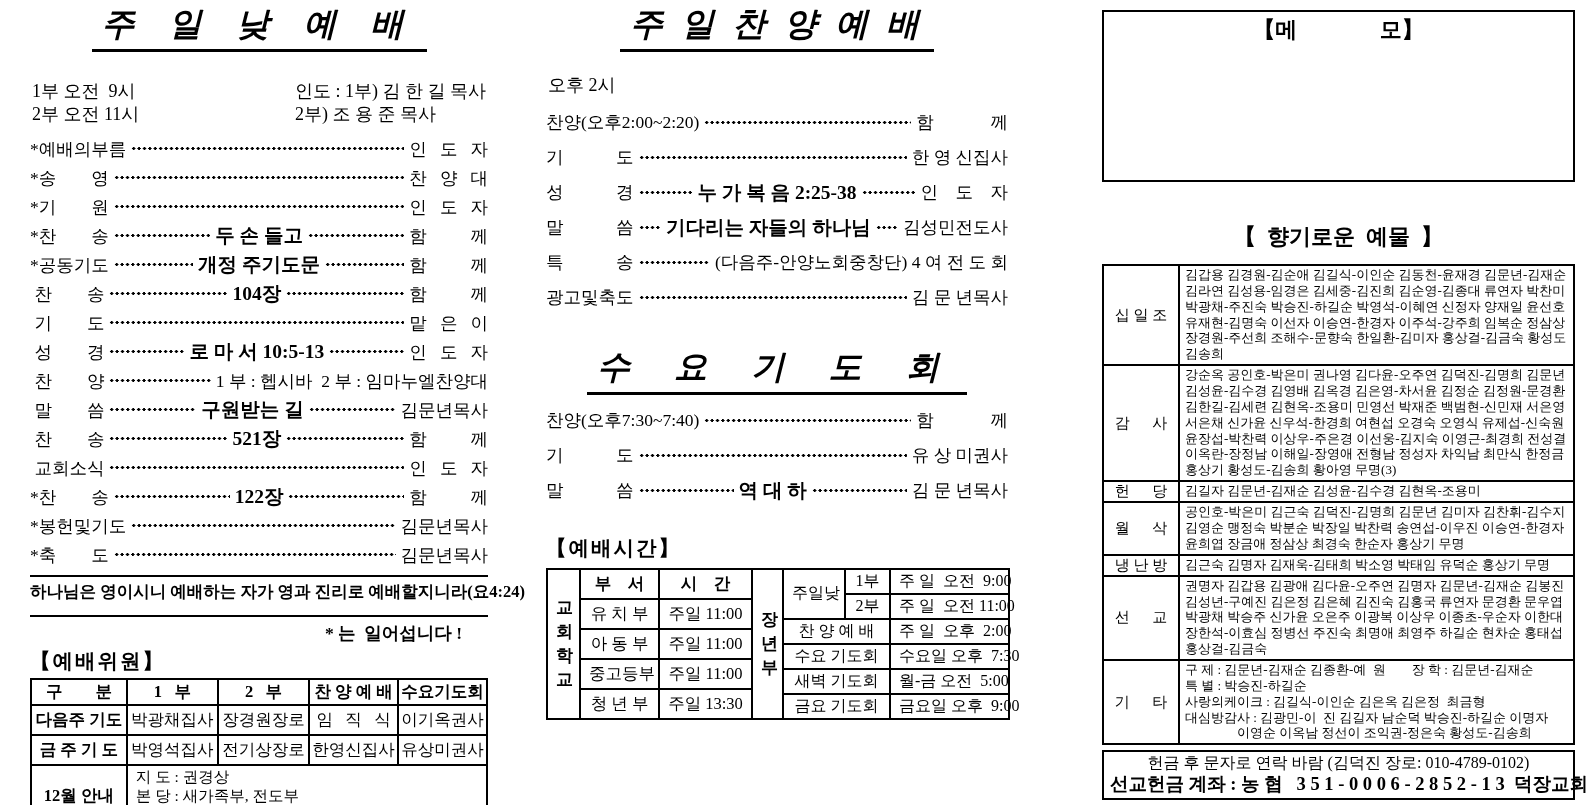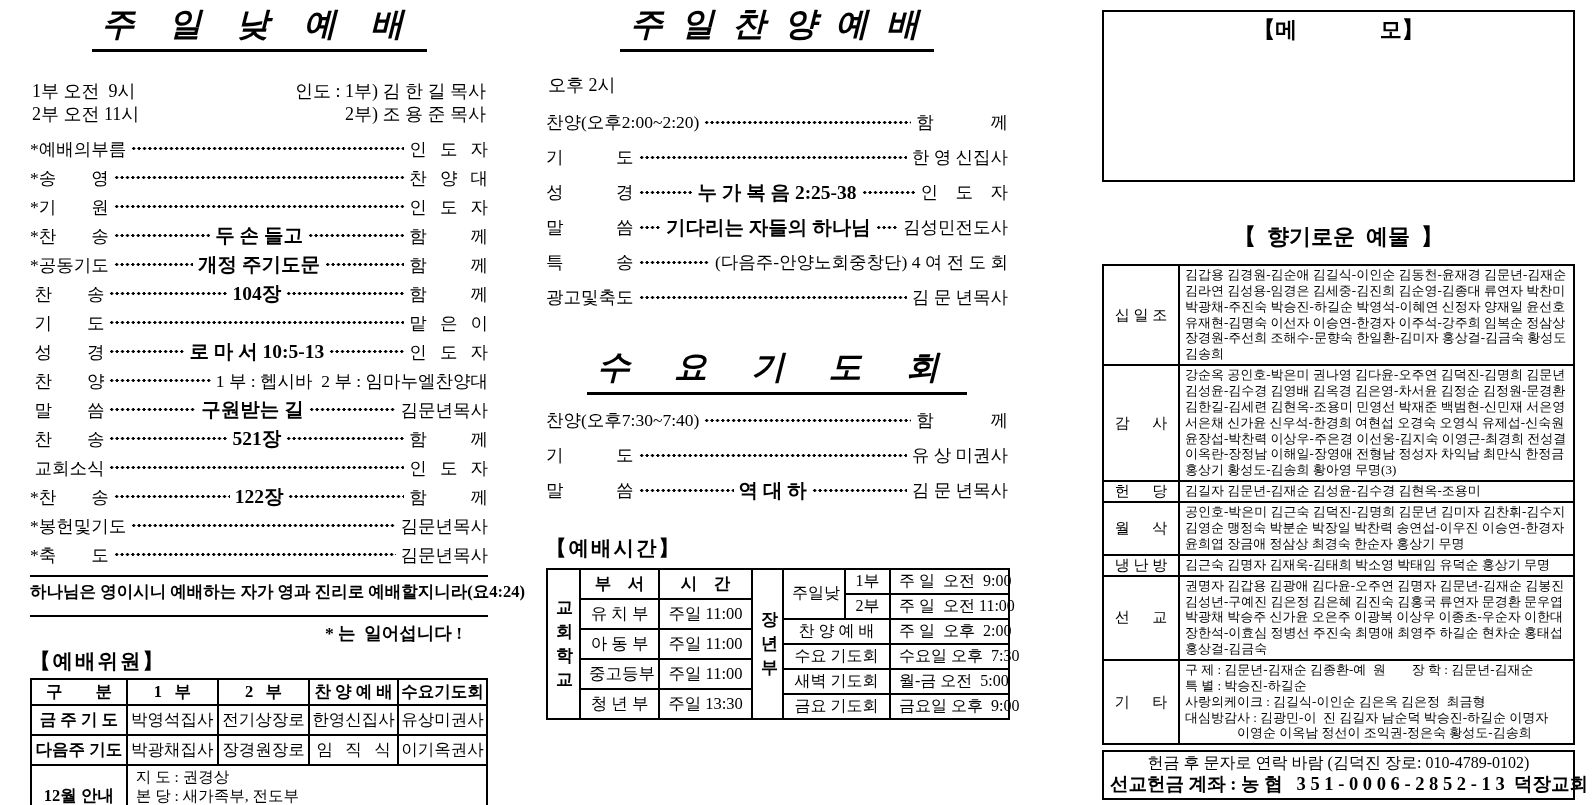--- a/index.html
+++ b/index.html
@@ -15,21 +15,21 @@
   #col-right { left:1102px;top:10px; width:473px; }
 
   .sec-title { text-align:center; font-weight:bold; font-size:33px; line-height:1.15;font-style:italic; }
   .sec-title .t { display:inline-block; border-bottom:3px solid #000; padding:0 10px 5px; white-space:pre; }
   .ls-day .t    { letter-spacing:13px; }
   .ls-praise .t { letter-spacing:5px; }
   .ls-wed .t    { letter-spacing:18px; }
 
   .sched { display:flex; justify-content:space-between; margin-top:28px; font-size:18px; line-height:1.28; padding:0 2px; }
   .sched .l { white-space:pre; }
-  .sched .r { white-space:pre; text-align:right; }
+  .sched .r { white-space:pre; }
 
   .order { margin-top:8px; }
   .oline { display:flex; align-items:center; font-size:17.5px; }
   #col-left .oline { height:29px; }
   #col-mid  .oline { height:35px; }
   .lbl { white-space:pre; flex:0 0 auto; }
   .dots { flex:1 1 10px; height:5px; margin:0 5px;
     background-image:radial-gradient(circle,#000 1.35px,rgba(0,0,0,0) 1.6px);
     background-size:5.4px 5px; background-repeat:repeat-x; background-position:left center; }
   .ctr { white-space:pre; font-weight:bold; font-size:19.5px; flex:0 0 auto; }
@@ -195,32 +195,32 @@
         </colgroup>
       <tbody>
           <tr>
         <th>구        분</th>
         <th>1   부</th>
         <th>2   부</th>
         <th>찬 양 예 배</th>
         <th>수요기도회</th>
       </tr>
       <tr>
+        <td class="rowlab">다음주 기도</td>
+        <td>박광채집사</td>
+        <td>장경원장로</td>
+        <td>임   직   식</td>
+        <td>이기옥권사</td>
+      </tr>
+      <tr>
         <td class="rowlab">금 주 기 도</td>
         <td>박영석집사</td>
         <td>전기상장로</td>
         <td>한영신집사</td>
         <td>유상미권사</td>
-      </tr>
-      <tr>
-        <td class="rowlab">다음주 기도</td>
-        <td>박광채집사</td>
-        <td>장경원장로</td>
-        <td>임   직   식</td>
-        <td>이기옥권사</td>
       </tr>
       <tr>
         <td class="rowlab">12월 안내</td>
         <td class="notice" colspan="4">지   도 :  권경상
 본   당 :  새가족부, 전도부
 봉   헌 :  권경상, 황승숙(2부)</td>
       </tr>
     </tbody>
       </table>
   </div>

